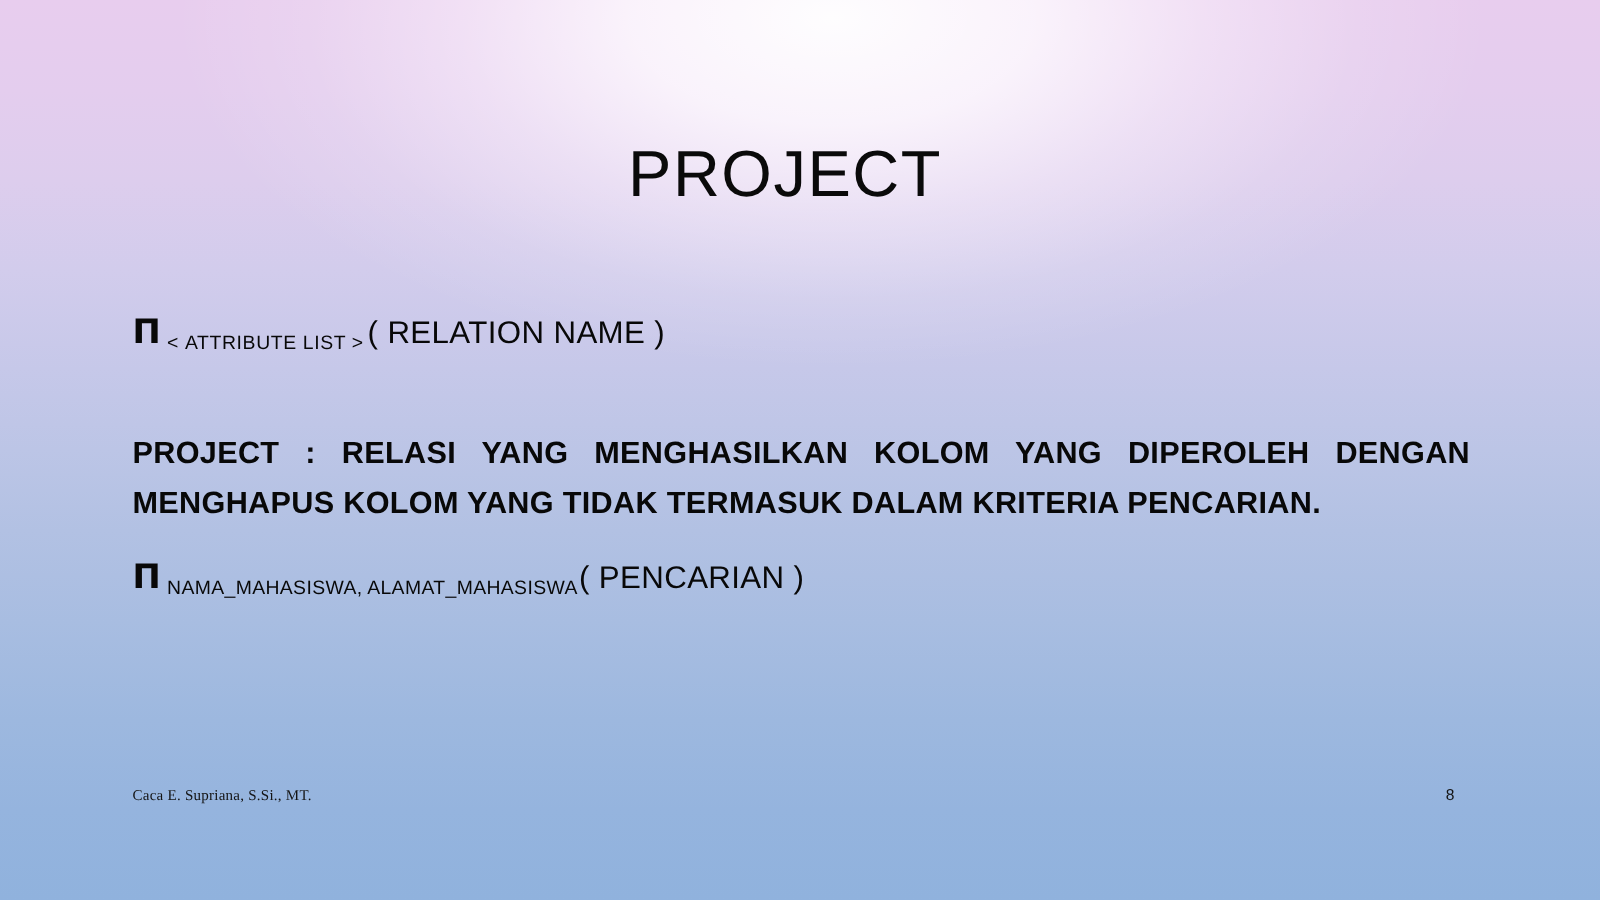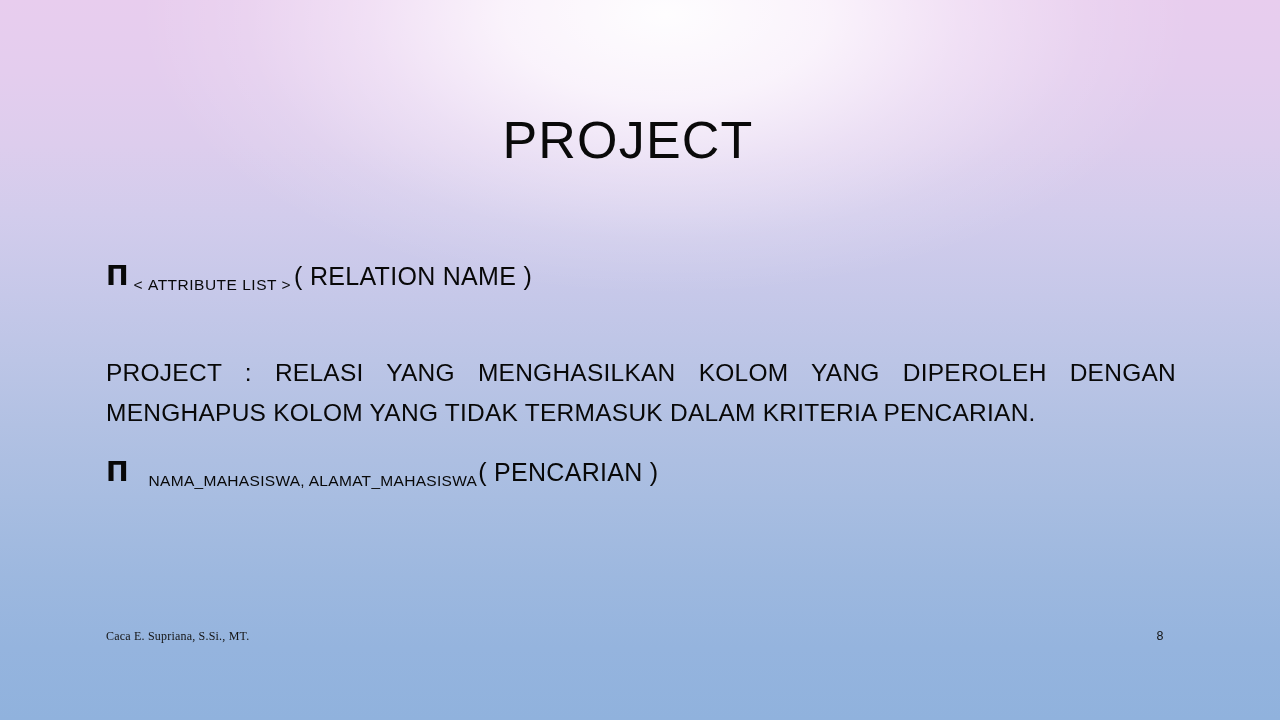--- a/index.html
+++ b/index.html
@@ -52,21 +52,21 @@
     letter-spacing: 1.2px;
     color: #0a0a0a;
     line-height: 1.1;
     white-space: nowrap;
   }
 
   
   .body-area {
     position: absolute;
     left: 106px;
-    top: 260px;
+    top: 250px;
     width: 1070px;
     color: #080808;
   }
 
   .formula {
     font-size: 25px;
     font-weight: 400;
     letter-spacing: 0.3px;
     line-height: 1.15;
     white-space: nowrap;
@@ -87,26 +87,25 @@
     font-weight: 400;
   }
   .sub-wide {
     font-size: 15.5px;
     letter-spacing: 0.3px;
     position: relative;
     top: 5px;
     padding-left: 5px;
     padding-right: 1px;
     font-weight: 400;
-    margin-left: 15px;
   }
 
   .para {
     font-size: 24.5px;
-    font-weight: 400;
+    font-weight: 700;
     letter-spacing: 0.25px;
     line-height: 1.62;
     text-align: justify;
     text-align-last: left;
     margin: 0;
     color: #080808;
   }
   .para-spacer { height: 62px; }
   .gap-sm { height: 12px; }
 

